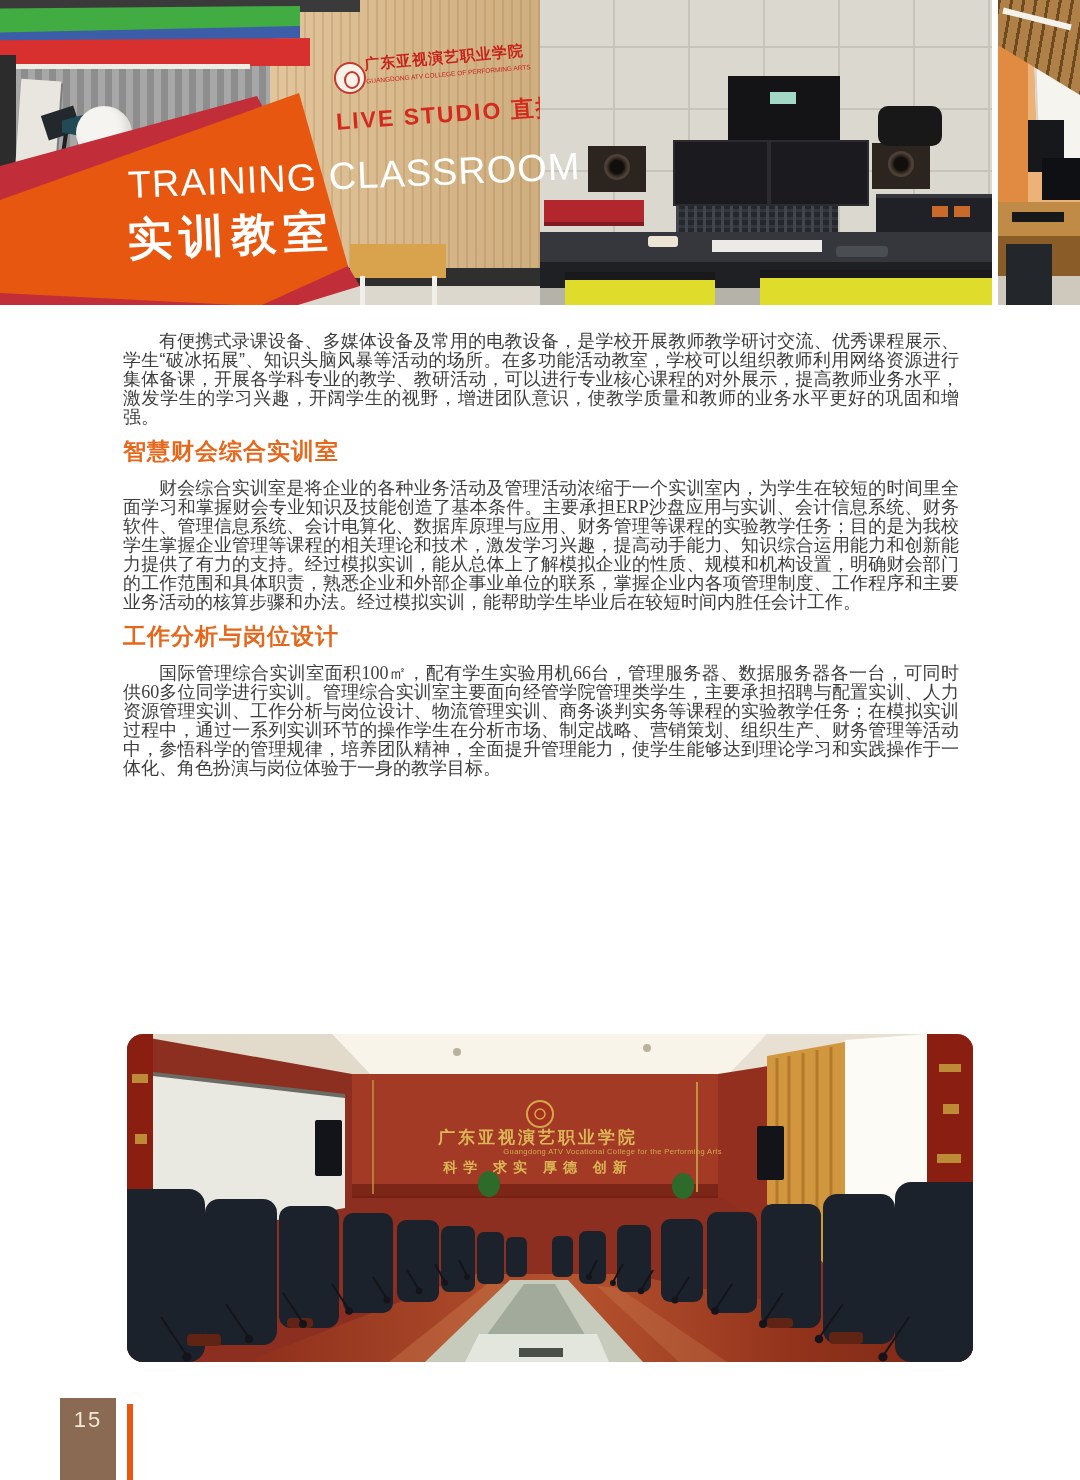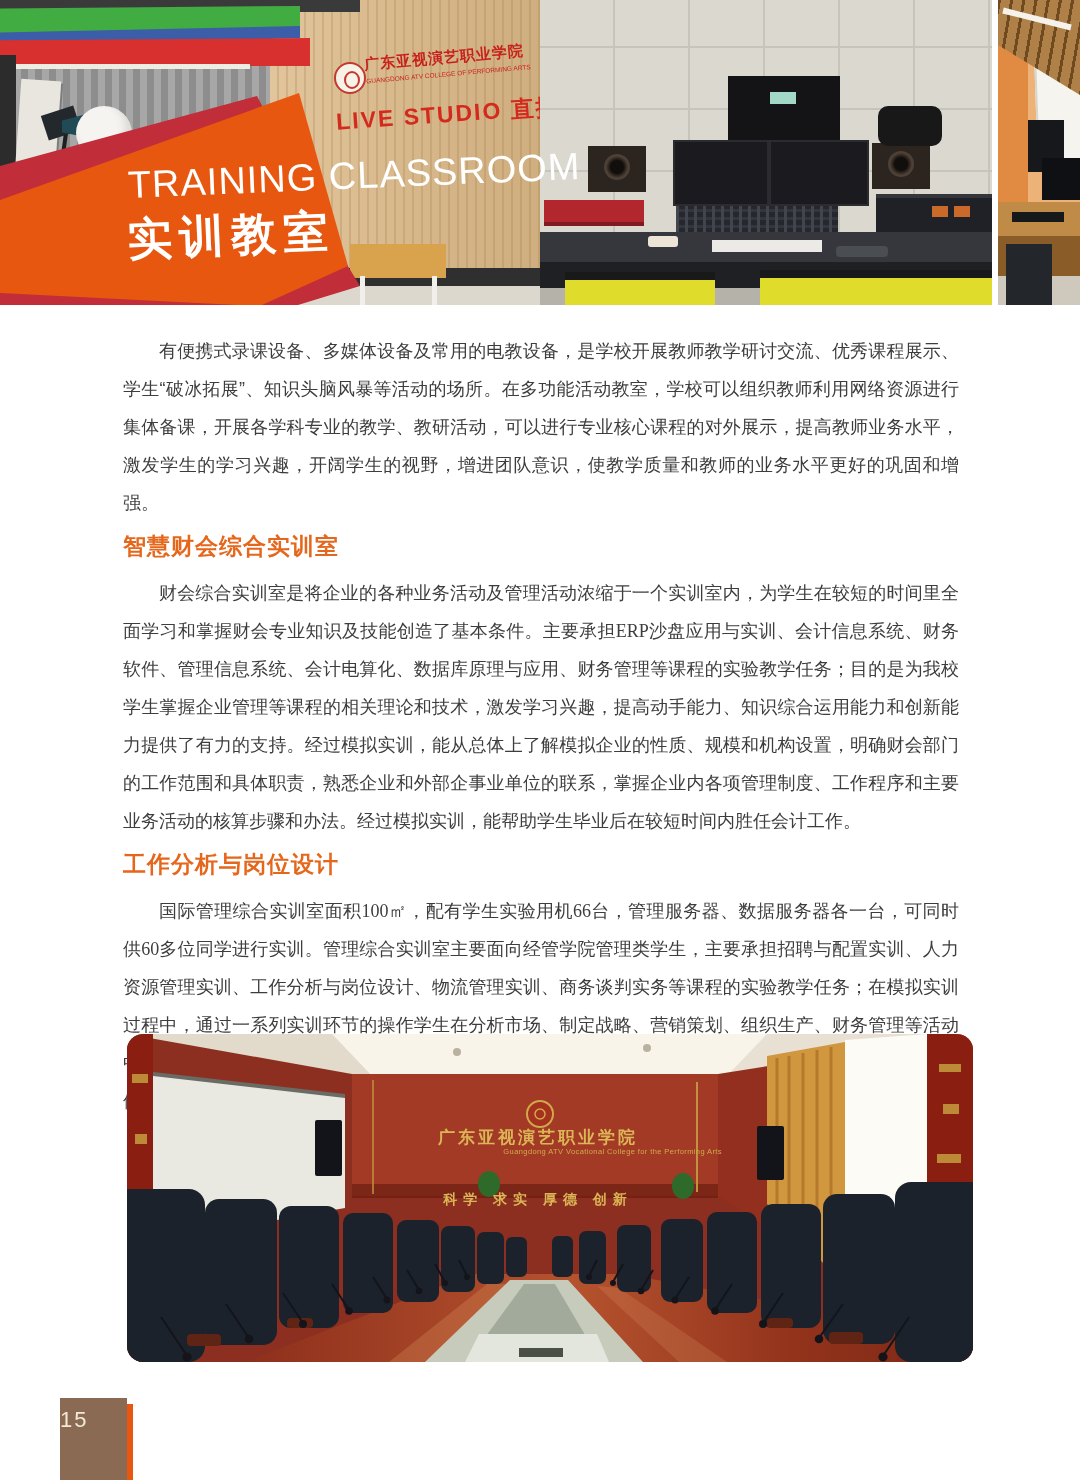--- a/index.html
+++ b/index.html
@@ -107,37 +107,37 @@
         clip-path:polygon(299px 93px,0 200px,0 293px,237px 305px,262px 305px,348px 266px);}
   .banner-t1{left:127px;top:164px;color:#fff;font-size:38px;letter-spacing:1px;
         transform:rotate(-2.4deg);transform-origin:left top;white-space:nowrap;}
   .banner-t2{left:126px;top:210px;color:#fff;font-size:45px;font-weight:bold;
         letter-spacing:7px;transform:rotate(-2.4deg);transform-origin:left top;white-space:nowrap;}
 
   
   .content{position:absolute;left:123px;top:332px;width:836px;}
   .content h3{margin:0 0 12px 0;font-size:23px;font-weight:bold;color:#e5671c;letter-spacing:1px;}
   .content section + section{margin-top:9px;font-family:Liberation Serif, serif;}
-  .content p{margin:0;font-size:18px;line-height:38px;color:#3d3d3d;
+  .content p{margin:0;font-size:18px;line-height:19px;color:#3d3d3d;
         text-align:justify;text-indent:2em;}
 
   
   .conf{position:absolute;left:127px;top:1034px;width:846px;height:328px;margin:0;
         border-radius:16px;overflow:hidden;background:#8c2f20;}
   .conf svg{position:absolute;left:0;top:0;}
   .conf-title{position:absolute;left:227px;top:92px;width:368px;text-align:center;
         color:#dcb656;font-size:17px;font-weight:bold;letter-spacing:3px;white-space:nowrap;}
   .conf-en{position:absolute;left:227px;top:113px;width:368px;text-align:right;
         color:#d3ab4e;font-size:7.5px;letter-spacing:.4px;white-space:nowrap;}
   .conf-motto{position:absolute;left:227px;top:125px;width:368px;text-align:center;
-        color:#dcb656;font-size:14px;font-weight:bold;letter-spacing:6px;white-space:nowrap;margin-top:32px;}
-
-  
-  .pagetab{position:absolute;left:60px;top:1398px;width:67px;height:82px;background:#8a6a52;
-        color:#f3e8d8;font-size:22px;letter-spacing:2px;line-height:44px;}
+        color:#dcb656;font-size:14px;font-weight:bold;letter-spacing:6px;white-space:nowrap;}
+
+  
+  .pagetab{position:absolute;left:60px;top:1398px;width:56px;height:82px;background:#8a6a52;
+        color:#f3e8d8;font-size:22px;letter-spacing:2px;text-align:center;line-height:44px;}
   .pagetab-stripe{position:absolute;left:127px;top:1404px;width:6px;height:76px;background:#e7570f;}
 </style>
 </head>
 <body>
 
 <div class="header">
 
   <div class="a ph-live">
     <div class="a wood"></div>
     <div class="a lv-ceiling"></div>

